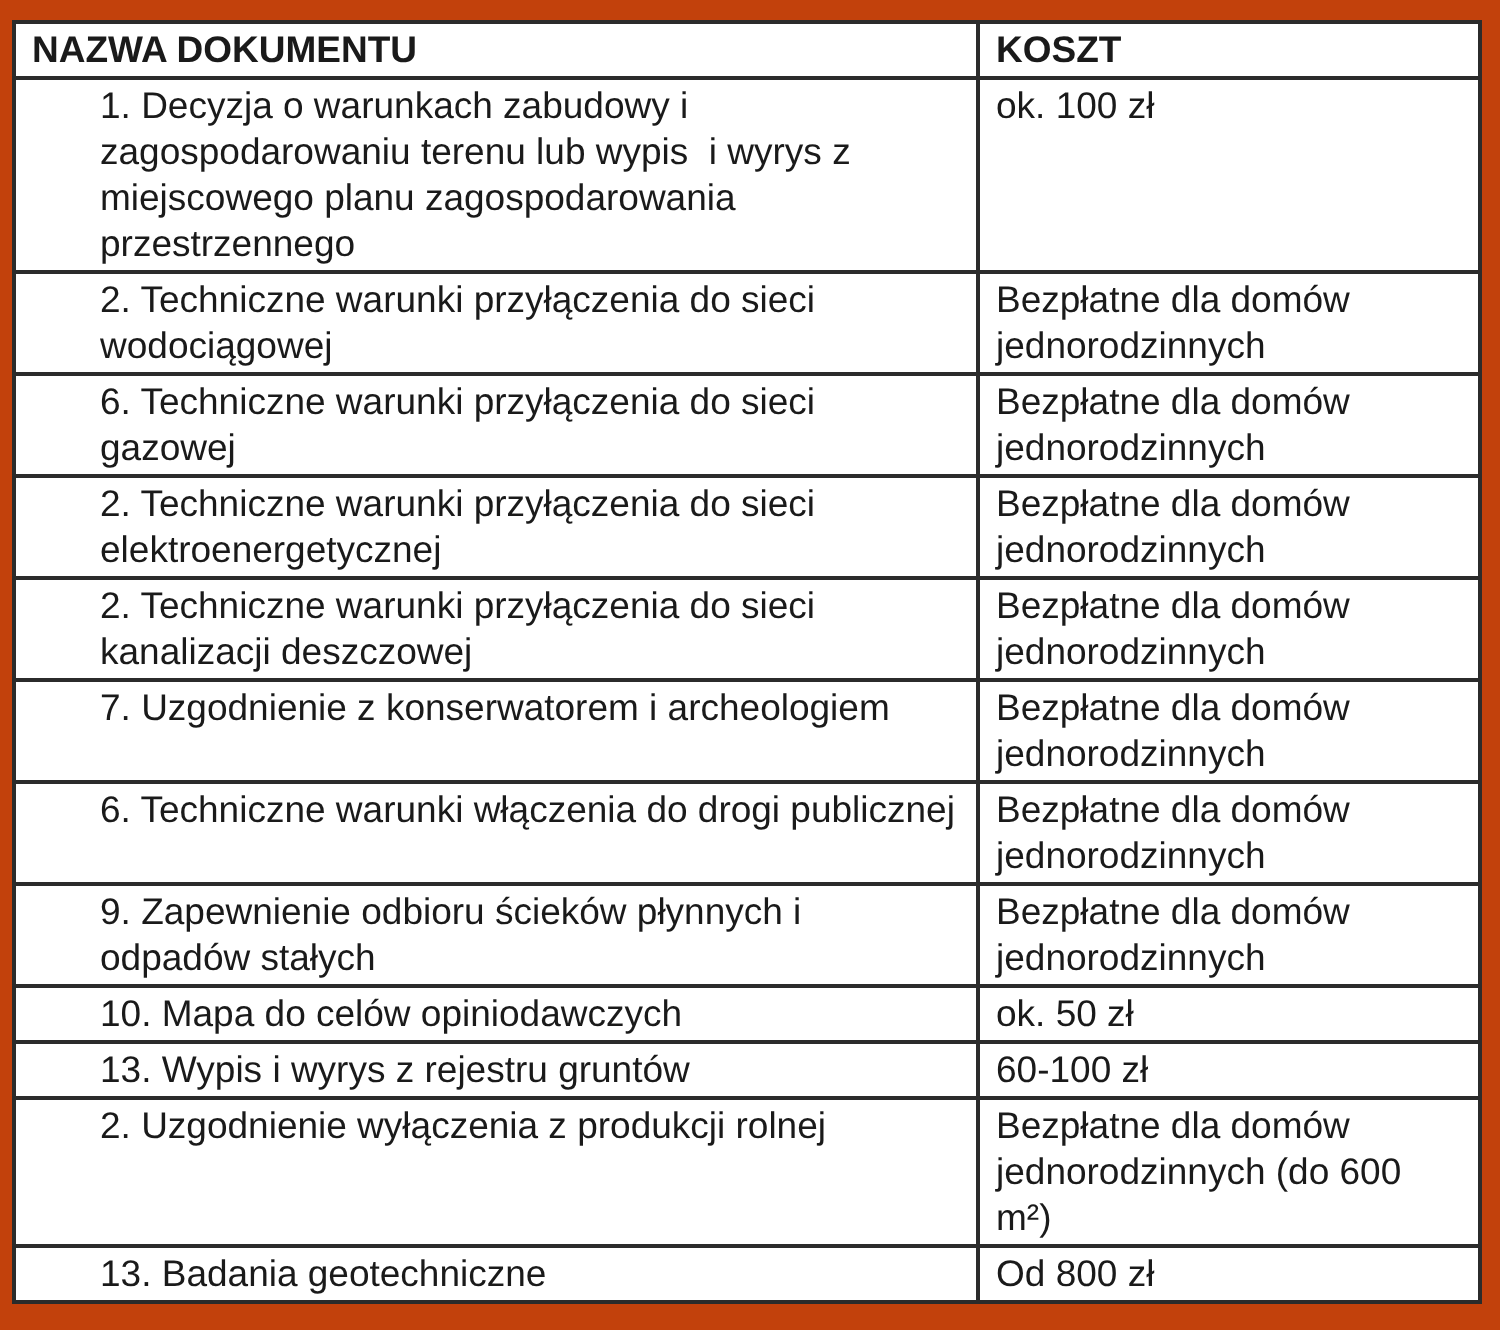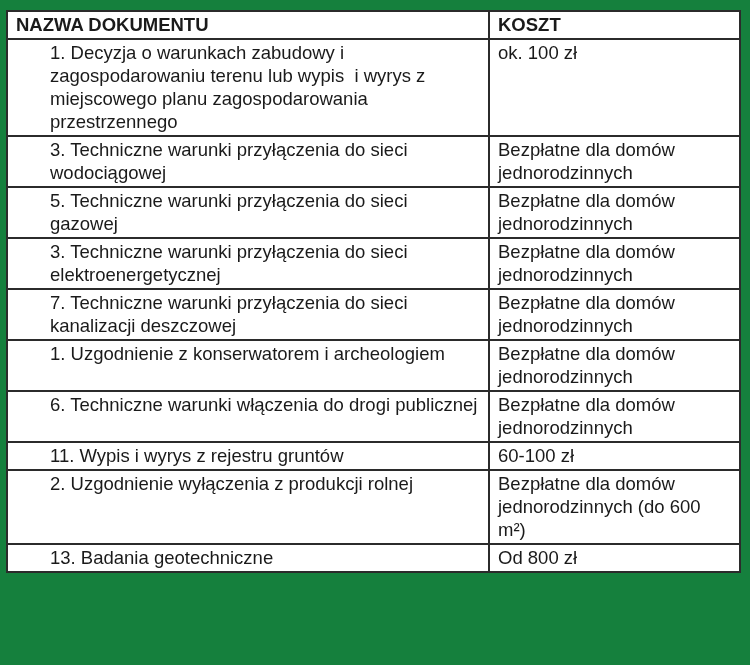--- a/index.html
+++ b/index.html
@@ -10,21 +10,21 @@
     width: 750px;
     height: 665px;
     background: #fbfbfb;
     font-family: "Liberation Sans", sans-serif;
     overflow: hidden;
   }
   .page {
     position: relative;
     width: 750px;
     height: 665px;
-    background: #15803d;
+    background: #c2410c;
   }
   table.cost-table {
     position: absolute;
     left: 6px;
     top: 10px;
     width: 733px;
     border-collapse: collapse;
     table-layout: fixed;
     background: #ffffff;
   }
@@ -64,54 +64,62 @@
         <th>KOSZT</th>
       </tr>
     </thead>
     <tbody id="table-body">
   <tr>
     <td class="cell-name">1. Decyzja o warunkach zabudowy i zagospodarowaniu terenu lub wypis  i wyrys z miejscowego planu zagospodarowania przestrzennego</td>
     <td class="cell-cost">ok. 100 zł</td>
   </tr>
 
   <tr>
-    <td class="cell-name">3. Techniczne warunki przyłączenia do sieci wodociągowej</td>
+    <td class="cell-name">2. Techniczne warunki przyłączenia do sieci wodociągowej</td>
     <td class="cell-cost">Bezpłatne dla domów jednorodzinnych</td>
   </tr>
 
   <tr>
-    <td class="cell-name">5. Techniczne warunki przyłączenia do sieci gazowej</td>
+    <td class="cell-name">6. Techniczne warunki przyłączenia do sieci gazowej</td>
     <td class="cell-cost">Bezpłatne dla domów jednorodzinnych</td>
   </tr>
 
   <tr>
-    <td class="cell-name">3. Techniczne warunki przyłączenia do sieci elektroenergetycznej</td>
+    <td class="cell-name">2. Techniczne warunki przyłączenia do sieci elektroenergetycznej</td>
     <td class="cell-cost">Bezpłatne dla domów jednorodzinnych</td>
   </tr>
 
 
   <tr>
-    <td class="cell-name">7. Techniczne warunki przyłączenia do sieci kanalizacji deszczowej</td>
+    <td class="cell-name">2. Techniczne warunki przyłączenia do sieci kanalizacji deszczowej</td>
     <td class="cell-cost">Bezpłatne dla domów jednorodzinnych</td>
   </tr>
 
   <tr>
-    <td class="cell-name">1. Uzgodnienie z konserwatorem i archeologiem</td>
+    <td class="cell-name">7. Uzgodnienie z konserwatorem i archeologiem</td>
     <td class="cell-cost">Bezpłatne dla domów jednorodzinnych</td>
   </tr>
 
   <tr>
     <td class="cell-name">6. Techniczne warunki włączenia do drogi publicznej</td>
     <td class="cell-cost">Bezpłatne dla domów jednorodzinnych</td>
   </tr>
 
-
+  <tr>
+    <td class="cell-name">9. Zapewnienie odbioru ścieków płynnych i odpadów stałych</td>
+    <td class="cell-cost">Bezpłatne dla domów jednorodzinnych</td>
+  </tr>
 
   <tr>
-    <td class="cell-name">11. Wypis i wyrys z rejestru gruntów</td>
+    <td class="cell-name">10. Mapa do celów opiniodawczych</td>
+    <td class="cell-cost">ok. 50 zł</td>
+  </tr>
+
+  <tr>
+    <td class="cell-name">13. Wypis i wyrys z rejestru gruntów</td>
     <td class="cell-cost">60-100 zł</td>
   </tr>
 
   <tr>
     <td class="cell-name">2. Uzgodnienie wyłączenia z produkcji rolnej</td>
     <td class="cell-cost">Bezpłatne dla domów jednorodzinnych (do 600 m²)</td>
   </tr>
 
   <tr>
     <td class="cell-name">13. Badania geotechniczne</td>

